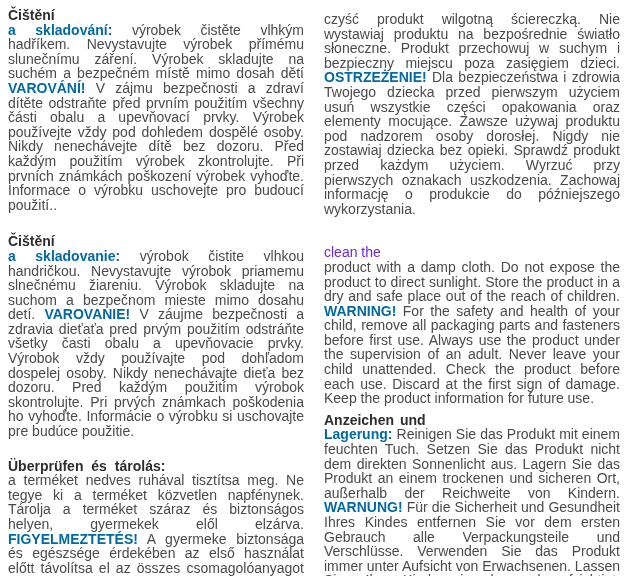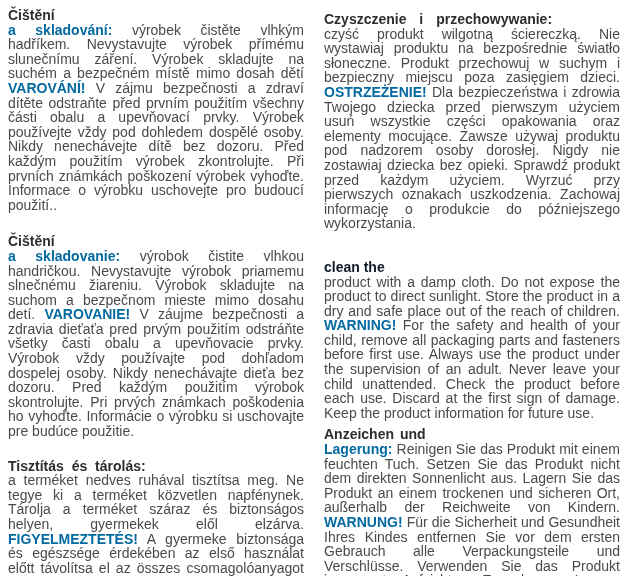--- a/index.html
+++ b/index.html
@@ -31,22 +31,22 @@
   .heading, .heading-left {
     font-weight: bold;
     color: #2d2d2d;
   }
   .heading-row {
     display: flex;
     justify-content: space-between;
     align-items: baseline;
   }
   .heading-right {
-    font-weight: bold;
-    color: #0f172a;
+    font-weight: normal;
+    color: #6d28d9;
   }
   .body {
     margin: 0;
     text-align: justify;
     text-justify: inter-word;
   }
   .body strong {
     color: #0369a1;
   }
   
@@ -68,27 +68,26 @@
   <div class="col">
       <div class="section section-czech">
         <div class="heading">Čištění</div>
         <p class="body"><strong>a skladování:</strong><span> výrobek čistěte vlhkým hadříkem. Nevystavujte výrobek přímému slunečnímu záření. Výrobek skladujte na suchém a bezpečném místě mimo dosah dětí </span><strong>VAROVÁNÍ!</strong><span> V zájmu bezpečnosti a zdraví dítěte odstraňte před prvním použitím všechny části obalu a upevňovací prvky. Výrobek používejte vždy pod dohledem dospělé osoby. Nikdy nenechávejte dítě bez dozoru. Před každým použitím výrobek zkontrolujte. Při prvních známkách poškození výrobek vyhoďte. Informace o výrobku uschovejte pro budoucí použití..</span></p>
       </div>
       <div class="section section-slovak">
         <div class="heading">Čištění</div>
         <p class="body"><strong>a skladovanie:</strong><span> výrobok čistite vlhkou handričkou. Nevystavujte výrobok priamemu slnečnému žiareniu. Výrobok skladujte na suchom a bezpečnom mieste mimo dosahu detí. </span><strong>VAROVANIE!</strong><span> V záujme bezpečnosti a zdravia dieťaťa pred prvým použitím odstráňte všetky časti obalu a upevňovacie prvky. Výrobok vždy používajte pod dohľadom dospelej osoby. Nikdy nenechávajte dieťa bez dozoru. Pred každým použitím výrobok skontrolujte. Pri prvých známkach poškodenia ho vyhoďte. Informácie o výrobku si uschovajte pre budúce použitie.</span></p>
       </div>
       <div class="section section-hungarian">
-        <div class="heading">Tisztítás és tárolás:</div>
+        <div class="heading">Überprüfen és tárolás:</div>
         <p class="body"><span>a terméket nedves ruhával tisztítsa meg. Ne tegye ki a terméket közvetlen napfénynek. Tárolja a terméket száraz és biztonságos helyen, gyermekek elől elzárva. </span><strong>FIGYELMEZTETÉS!</strong><span> A gyermeke biztonsága és egészsége érdekében az első használat előtt távolítsa el az összes csomagolóanyagot és rögzítőelemet. A terméket mindig felnőtt felügyelete mellett használja. Soha ne hagyja gyermekét felügyelet nélkül. Minden használat előtt ellenőrizze a terméket. A sérülés első jelére dobja ki. Őrizze meg a termékinformációt a későbbi használatra.</span></p>
       </div>
     </div>
   <div class="col">
       <div class="section section-polish">
-        <div class="heading">Czyszczenie i przechowywanie:</div>
         <p class="body"><span>czyść produkt wilgotną ściereczką. Nie wystawiaj produktu na bezpośrednie światło słoneczne. Produkt przechowuj w suchym i bezpieczny miejscu poza zasięgiem dzieci. </span><strong>OSTRZEŻENIE!</strong><span> Dla bezpieczeństwa i zdrowia Twojego dziecka przed pierwszym użyciem usuń wszystkie części opakowania oraz elementy mocujące. Zawsze używaj produktu pod nadzorem osoby dorosłej. Nigdy nie zostawiaj dziecka bez opieki. Sprawdź produkt przed każdym użyciem. Wyrzuć przy pierwszych oznakach uszkodzenia. Zachowaj informację o produkcie do późniejszego wykorzystania.</span></p>
       </div>
       <div class="section section-english">
         <div class="heading-row">
           <span class="heading-right">clean the</span>
         </div>
         <p class="body"><span>product with a damp cloth. Do not expose the product to direct sunlight. Store the product in a dry and safe place out of the reach of children. </span><strong>WARNING!</strong><span> For the safety and health of your child, remove all packaging parts and fasteners before first use. Always use the product under the supervision of an adult. Never leave your child unattended. Check the product before each use. Discard at the first sign of damage. Keep the product information for future use.</span></p>
       </div>
       <div class="section section-german">
         <div class="heading">Anzeichen und</div>

